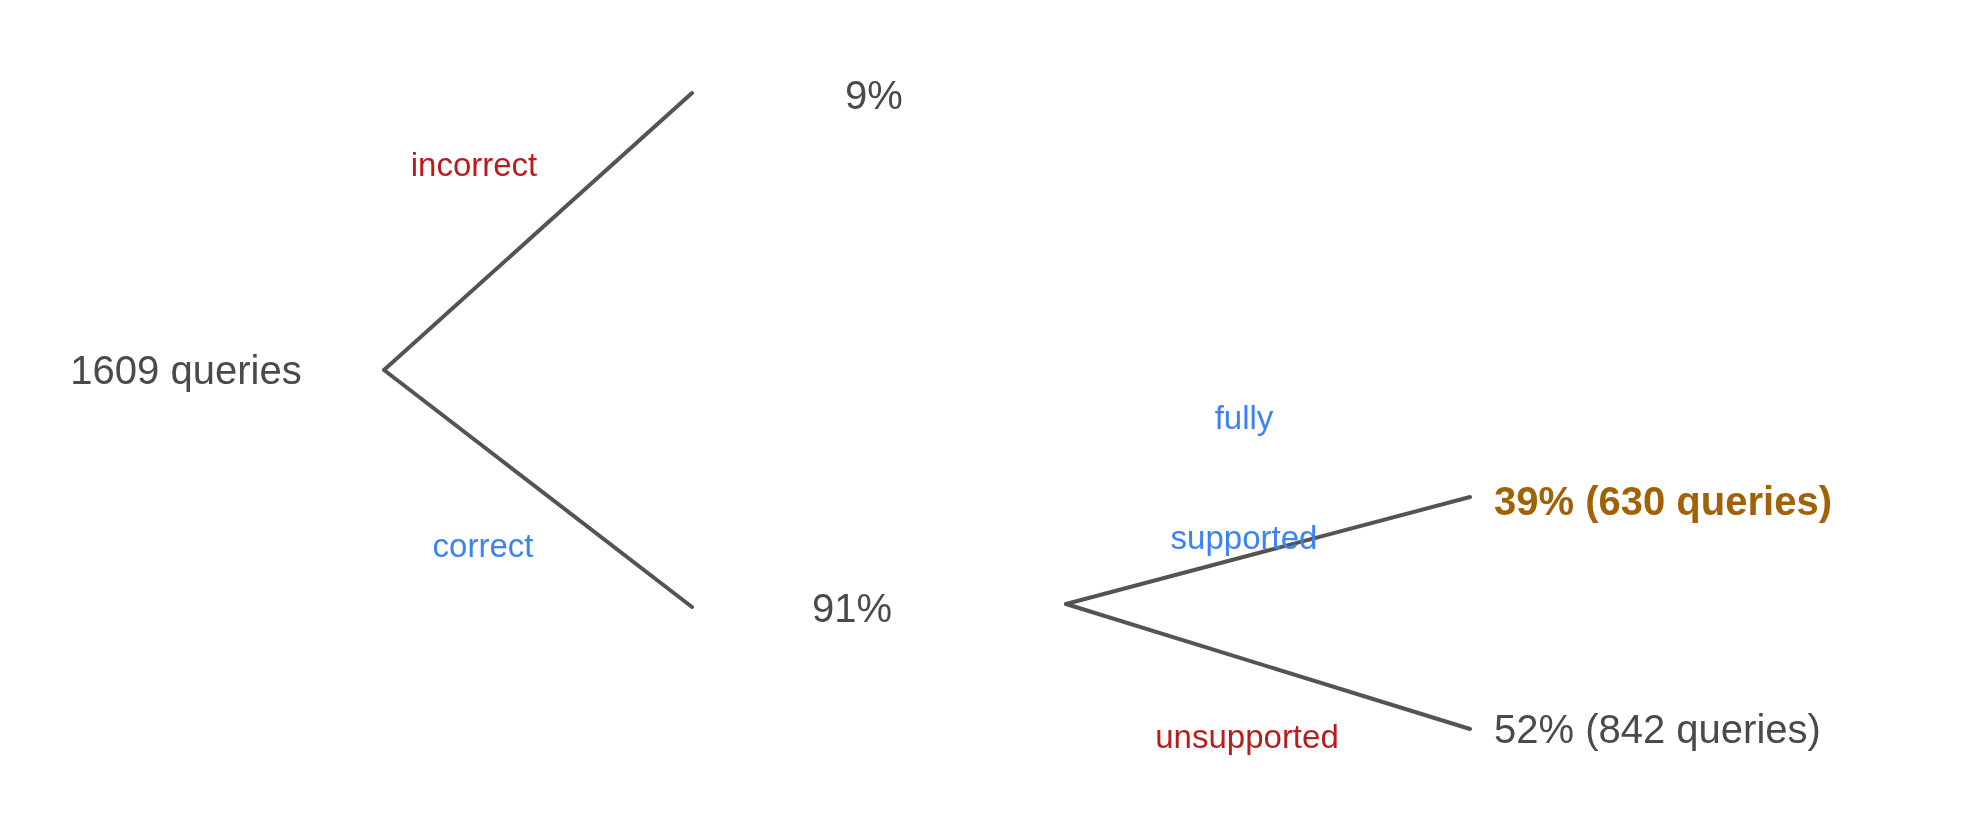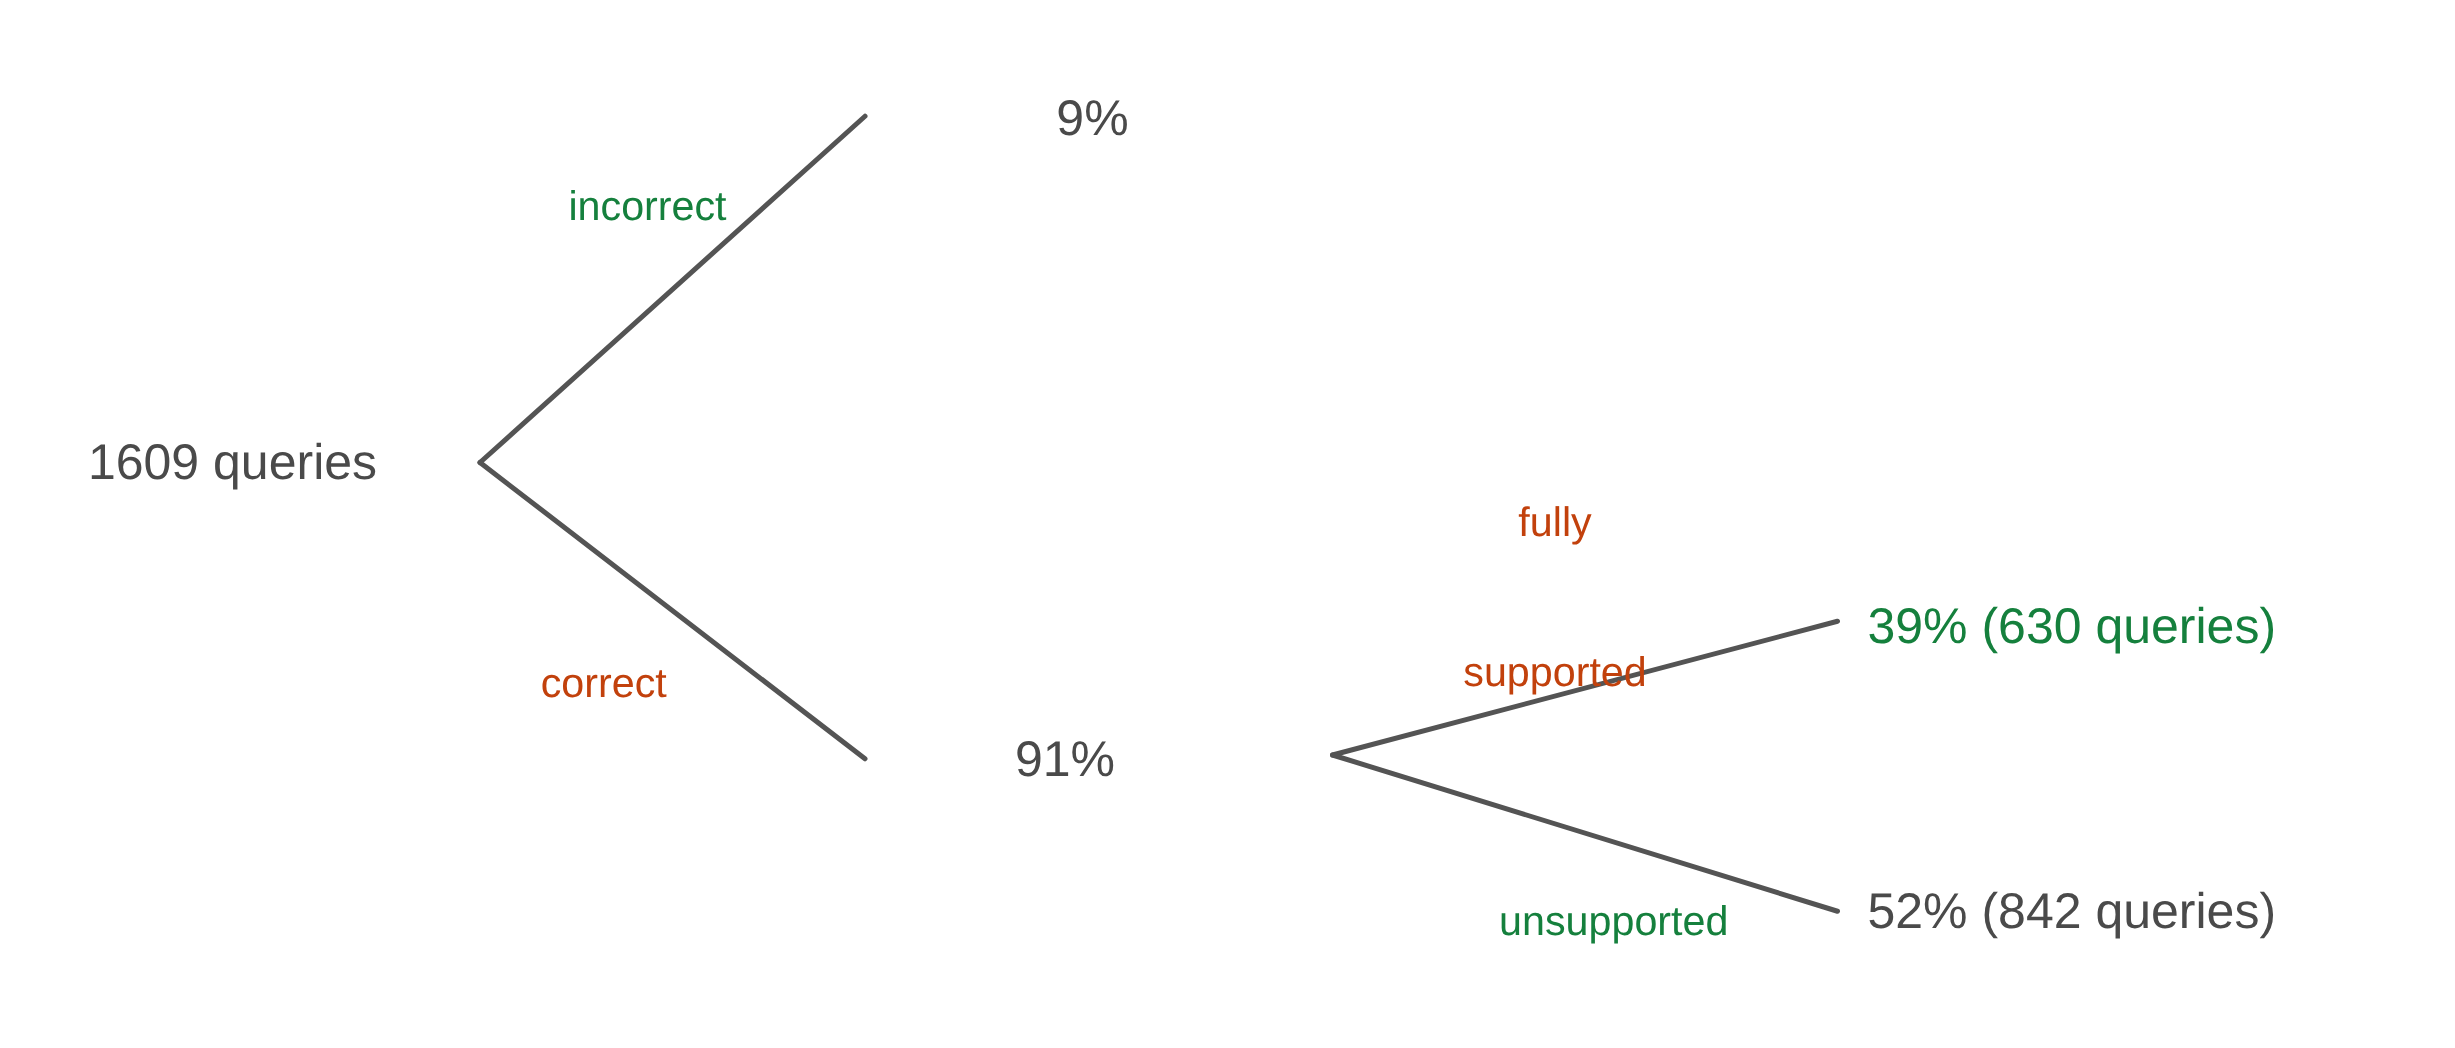--- a/index.html
+++ b/index.html
@@ -30,39 +30,38 @@
     position: absolute;
     white-space: pre;
     line-height: 1.22;
   }
   .node-label {
     color: #4a4a4a;
     font-size: 40px;
     font-weight: 400;
   }
   .node-label.bold {
-    font-weight: 400;
-    color: #15803d;
+    font-weight: 700;
+    color: #a16207;
   }
   .node-label .node-line {
     display: block;
   }
   .edge-label {
     font-size: 33px;
     font-weight: 400;
   }
   .edge-label .edge-line {
     display: block;
   }
   .edge-label.negative {
-    color: #15803d;
-    margin-left: 44px;
+    color: #b91c1c;
   }
   .edge-label.positive {
-    color: #c2410c;
+    color: #3b82f6;
   }
   .anchor-center {
     transform: translate(-50%, -50%);
     text-align: center;
   }
   .anchor-left {
     transform: translate(0, -50%);
     text-align: left;
   }
 </style>

